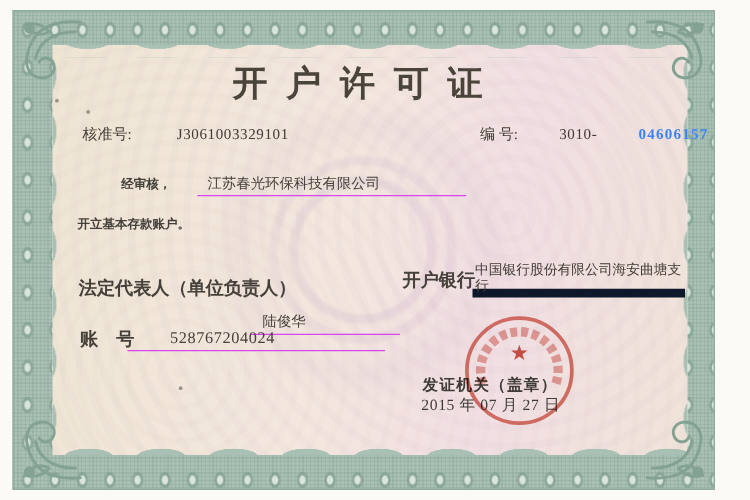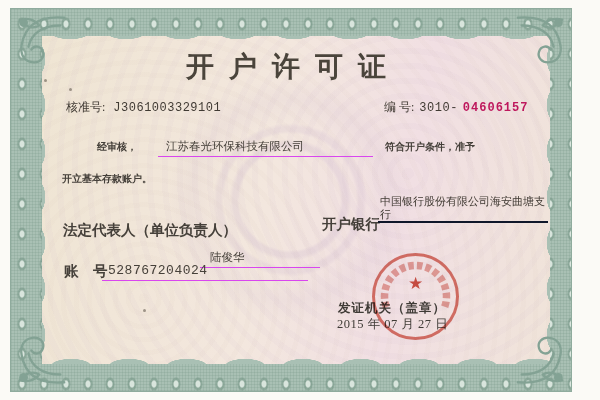--- a/index.html
+++ b/index.html
@@ -59,41 +59,41 @@
   .content { position:absolute; inset:0; color:#403a33;padding-left:28px; }
   .abs { position:absolute; }
 
   .title {
     left:0; right:28px; top:48px; text-align:center;
     font-size:28px; font-weight:700; letter-spacing:15px; padding-left:15px;
     color:#4a443b;
   }
 
   .row { display:flex; align-items:baseline; }
-  .serif-num { font-family:Liberation Mono, monospace; letter-spacing:.5px; }
+  .serif-num { font-family:Liberation Serif, serif; letter-spacing:.5px;margin-left:28px; }
 
   .approval { left:66px; top:99px; font-size:12px; gap:8px; }
   .serial   { left:384px; top:99px; font-size:12px; gap:5px; }
-  .serial .red-num { color:#be185d; font-weight:700; letter-spacing:1px; }
+  .serial .red-num { color:#3b82f6; font-weight:700; letter-spacing:1px; }
 
   .stmt { font-size:10px; font-weight:600; color:#45403a; }
   .stmt-prefix { left:97px;  top:140px; }
   .stmt-suffix { left:385px; top:140px; }
   .stmt-line2  { left:62px;  top:172px; }
 
   .fillline {
     border-bottom:1px solid #d946ef; display:flex; align-items:flex-end;
     font-size:11.5px; color:#46413a;
   }
   .company-line { left:158px; top:135px; width:215px; height:22px; padding:0 0 2px 8px; }
   .name-line    { left:200px; top:219px; width:120px; height:21px; padding:0 0 2px 10px;margin-top:28px; }
   .account-line { left:102px; top:259px; width:206px; height:22px; padding:0 0 2px 6px;
                   font-size:13px; letter-spacing:.5px; }
-  .bank-line    { left:378px; top:195px; width:170px; height:28px; padding:0 0 1px 2px;
-                  font-size:11px; line-height:12.5px; display:block; border-bottom:2px solid #0f172a; }
+  .bank-line    { left:378px; top:210px; width:170px; height:28px; padding:0 0 1px 2px;
+                  font-size:11px; line-height:12.5px; display:block; border-bottom:7px solid #0f172a; }
 
   .label { font-size:14.5px; font-weight:600; color:#45403a; }
   .legal-label   { left:63px;  top:221px; }
   .bank-label    { left:322px; top:215px;text-align:center; }
   .account-label { left:64px;  top:262px; }
 
   .issuer { left:338px; top:300px; font-size:12.5px; font-weight:600; letter-spacing:1px; color:#3f3b36; }
   .date   { left:337px; top:316px; font-size:12.5px; letter-spacing:.5px; color:#3f3b36; }
 
   
@@ -164,21 +164,20 @@
     <div class="abs row serial">
       <span>编 号:</span>
       <span class="serif-num">3010-</span>
       <span class="serif-num red-num">04606157</span>
     </div>
 
     <div class="abs stmt stmt-prefix">经审核，</div>
     <div class="abs fillline company-line">
       <span>江苏春光环保科技有限公司</span>
     </div>
-    <div class="abs stmt stmt-suffix">符合开户条件，准予</div>
     <div class="abs stmt stmt-line2">开立基本存款账户。</div>
 
     <div class="abs label legal-label">法定代表人（单位负责人）</div>
     <div class="abs fillline name-line">
       <span>陆俊华</span>
     </div>
 
     <div class="abs label bank-label">开户银行</div>
     <div class="abs bank-line">
       <span>中国银行股份有限公司海安曲塘支行</span>

